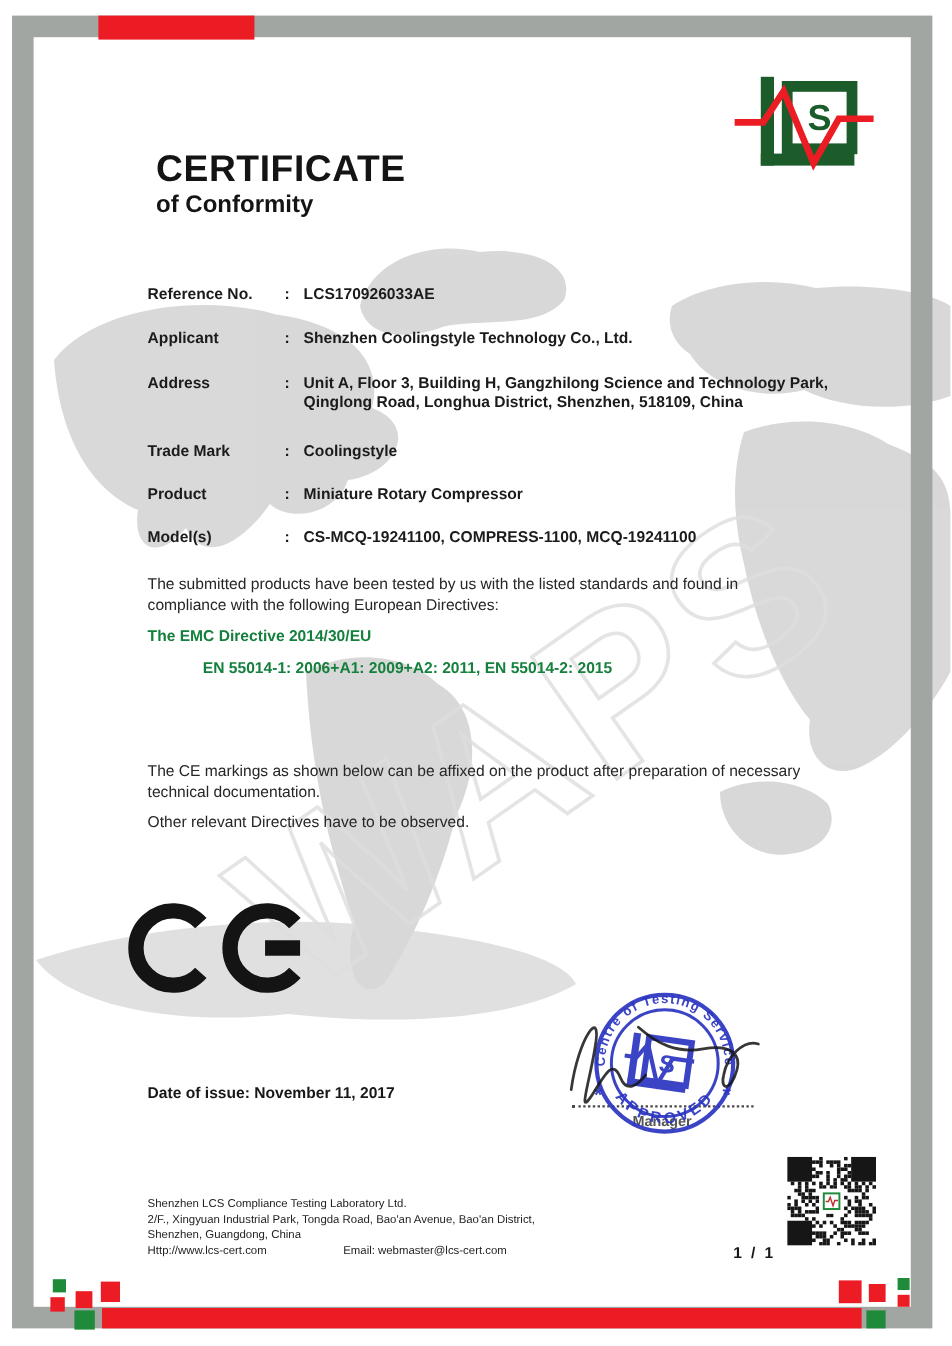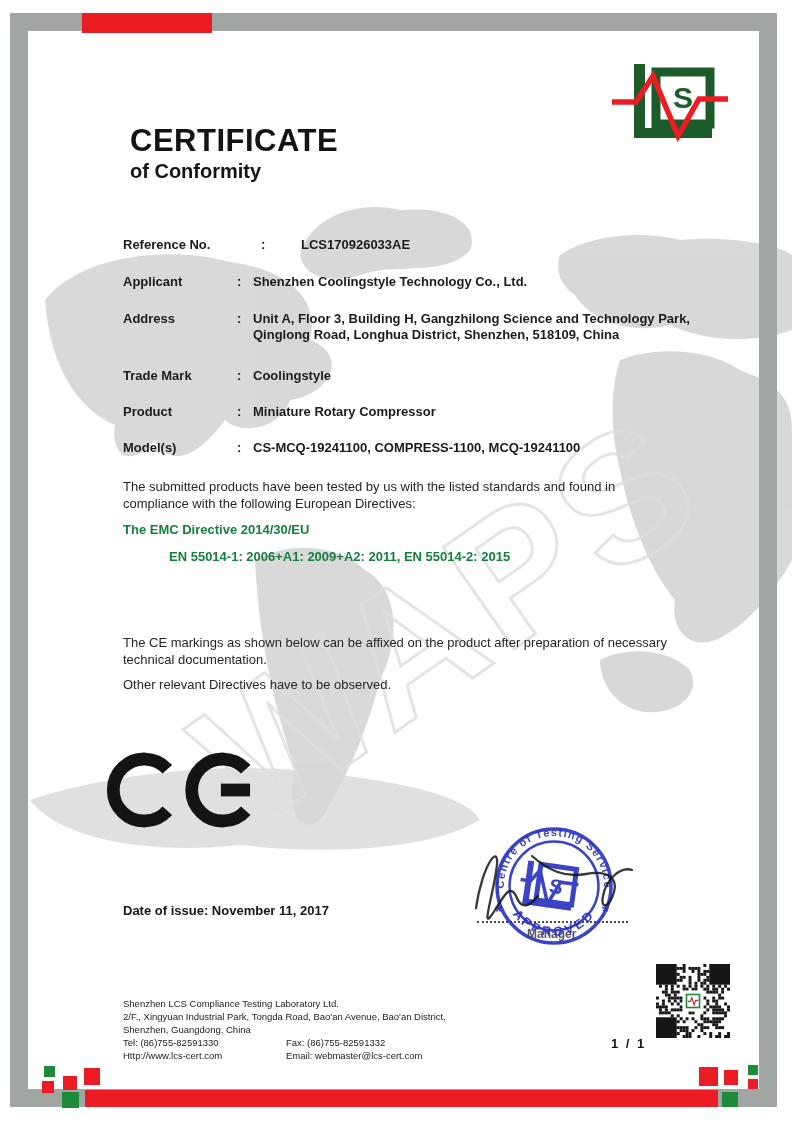--- a/index.html
+++ b/index.html
@@ -30,21 +30,21 @@
   .logo-svg{position:absolute;left:612px;top:58px;z-index:4;}
 
   .title-block{position:absolute;left:130px;top:124px;z-index:4;}
   .title-main{font-size:31px;font-weight:bold;letter-spacing:.5px;color:#141414;line-height:34px;}
   .title-sub{font-size:20px;font-weight:bold;color:#141414;line-height:22px;margin-top:2px;}
 
   .field-row{position:absolute;left:123px;display:flex;z-index:4;font-size:13px;font-weight:bold;line-height:16px;color:#1b1b1b;}
   .field-label{width:114px;flex:none;}
   .field-colon{width:16px;flex:none;}
   .field-value{width:452px;}
-  .f0{top:237px;gap:24px;} .f1{top:274px;} .f2{top:311px;} .f3{top:368px;} .f4{top:404px;} .f5{top:440px;}
+  .f0{top:237px;} .f1{top:274px;} .f2{top:311px;} .f3{top:368px;} .f4{top:404px;} .f5{top:440px;}
 
   .para{position:absolute;left:123px;width:548px;font-size:13px;line-height:16.5px;color:#262626;z-index:4;}
   .para.bold{font-weight:bold;color:#15803d;}
   .p-intro{top:479px;} .p-directive{top:522px;} .p-standards{top:549px;padding-left:46px;}
   .p-tests{top:577px;} .p-ce{top:635px;} .p-other{top:677px;}
 
   .ce-svg{position:absolute;left:106px;top:742px;z-index:4;}
 
   .stamp-svg{position:absolute;left:462px;top:812px;z-index:6;}
   .sig-line{position:absolute;left:477px;top:921px;width:151px;border-top:2px dotted #4a4a4a;z-index:5;}
@@ -180,24 +180,20 @@
       <path d="M70,44 C86,58 102,66 124,62 C146,58 156,66 152,80 C147,97 138,97 141,84 C144,68 158,54 170,58"></path>
     </g>
   </svg>
 
   <div class="date-line">Date of issue: November 11, 2017</div>
 
   <div class="footer">
     <div>Shenzhen LCS Compliance Testing Laboratory Ltd.</div>
     <div>2/F., Xingyuan Industrial Park, Tongda Road, Bao'an Avenue, Bao'an District,</div>
     <div>Shenzhen, Guangdong, China</div>
-    <div class="footer-cols">
-      <span class="c1">Tel: (86)755-82591330</span>
-      <span>Fax: (86)755-82591332</span>
-    </div>
     <div class="footer-cols">
       <span class="c1">Http://www.lcs-cert.com</span>
       <span>Email: webmaster@lcs-cert.com</span>
     </div>
   </div>
 
   <svg id="qr" class="qr-svg" width="74" height="74" viewBox="0 0 25 25">
       <rect x="2" y="20" width="3" height="3" fill="#161616"></rect>
       <rect x="1" y="19" width="5" height="5" fill="#ffffff"></rect>
       <rect x="0" y="18" width="7" height="7" fill="#161616"></rect>

